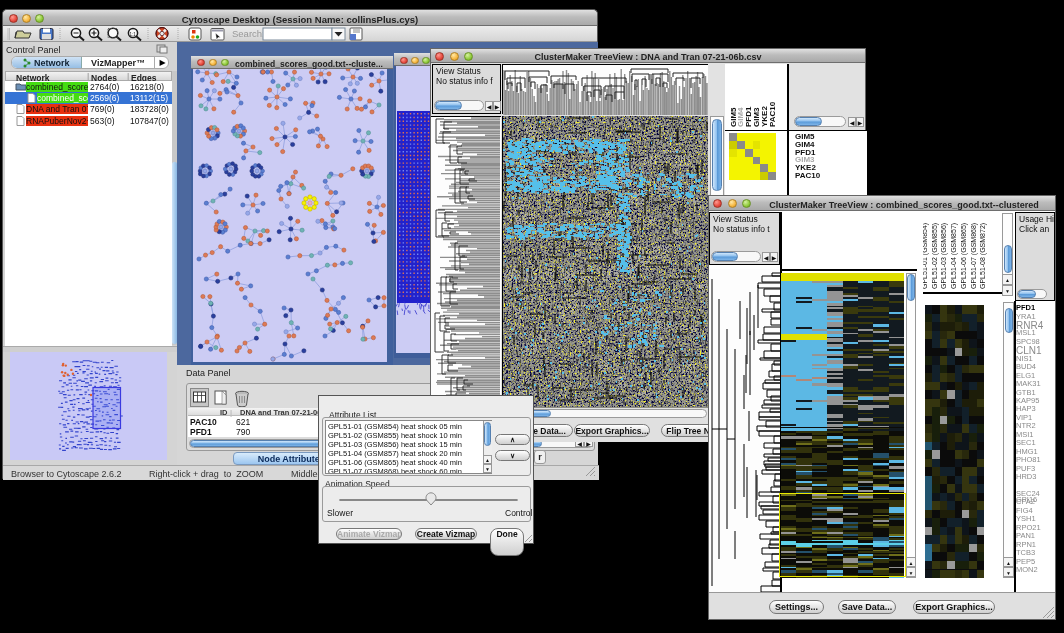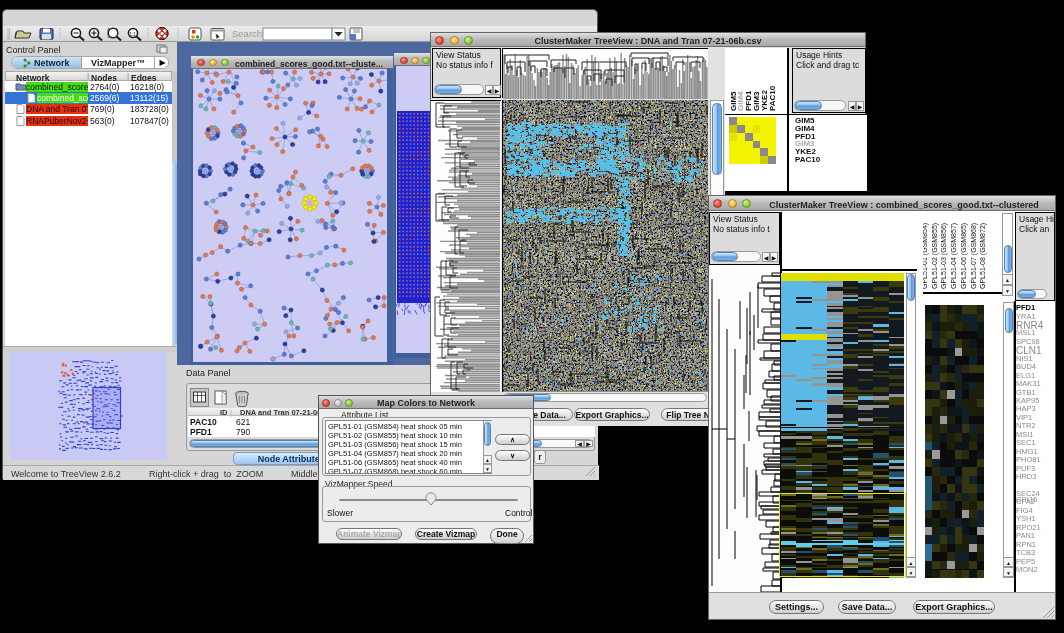--- a/index.html
+++ b/index.html
@@ -16,20 +16,26 @@
 .sb-thumb{position:absolute;border-radius:5px;background:linear-gradient(#cfe6fb,#8fc0ee 45%,#5a9ad8 55%,#7db4e8);border:0.5px solid #5580b0}
 .sb-vtrack{position:absolute;background:#fdfdfd;border:1px solid #999}
 .sb-vthumb{position:absolute;border-radius:4.5px;background:linear-gradient(90deg,#cfe6fb,#8fc0ee 45%,#5a9ad8 55%,#7db4e8);border:0.5px solid #5580b0}
 .arr{position:absolute;background:#f4f4f4;border:1px solid #999;color:#111;text-align:center}
 .pillbtn{position:absolute;background:linear-gradient(#ffffff,#e8e8e8 45%,#cfcfcf);border:1px solid #777;border-radius:8px;
  text-align:center;color:#111;font-weight:bold;white-space:nowrap;overflow:hidden}
 .gbox{position:absolute;border:1px solid #9a9a9a;border-radius:3px}
 .glabel{position:absolute;font-size:8.5px;color:#222;background:transparent}
 </style></head><body>
 <div class="abs" style="left:2px;top:9px;width:596px;height:470px;background:#d6d6d6;border-radius:5px 5px 0 0;border:1px solid #555;border-bottom:1px solid #333">
+    <div class="abs tbar" style="left:0;top:0;width:100%;height:16px;border-radius:5px 5px 0 0">
+      <div class="tl r" style="left:6px;top:4px;width:9px;height:9px"></div>
+      <div class="tl y" style="left:19px;top:4px;width:9px;height:9px"></div>
+      <div class="tl g" style="left:32px;top:4px;width:9px;height:9px"></div>
+      <div class="ttext" style="top:3.5px;font-size:9.5px">Cytoscape Desktop (Session Name: collinsPlus.cys)</div>
+    </div>
     <div class="abs" style="left:0;top:16px;width:100%;height:16px;background:linear-gradient(#ececec,#d5d5d5);border-bottom:1px solid #9a9a9a">
       <svg width="596" height="16" style="position:absolute;left:0;top:0">
 <path d="M5 2v12M6.5 2v12" stroke="#bbb" stroke-width="1"></path>
 <path d="M57 2v12M145 2v12M175 2v12" stroke="#aaa" stroke-dasharray="1,1"></path>
 <g stroke="#333" fill="#cdcd9a">
           <path d="M12 12 L14 5 L20 5 L21 7 L28 7 L26 12 Z"></path>
           <path d="M12 12 L13 6" fill="none"></path>
         </g>
 <g>
           <rect x="37" y="2.5" width="13" height="11" rx="1.5" fill="#4a78c8" stroke="#223"></rect>
@@ -586,29 +592,29 @@
         </div>
         <div class="sb-track" style="left:2px;top:55px;width:404px;height:8.5px"></div>
         <div class="abs" style="left:3px;top:55.5px;width:352px;height:7.5px;border-radius:4px;background:linear-gradient(#cfe6fb,#8fc0ee 45%,#5a9ad8 55%,#7db4e8);border:0.5px solid #5580b0"></div>
         <div class="arr" style="left:388px;top:56px;width:9px;height:7px;font-size:6px;line-height:7px">◀</div>
         <div class="arr" style="left:397px;top:56px;width:9px;height:7px;font-size:6px;line-height:7px">▶</div>
       </div>
       <div class="abs" style="left:56px;top:86.5px;width:150px;height:13.5px;background:linear-gradient(#d8ebfb,#9cc6f0);border:1px solid #7a9ac0;border-radius:4px;font-size:9px;font-weight:bold;color:#0a2a5a;text-align:center;line-height:12px">Node Attribute Browser</div>
       <div class="abs" style="left:357px;top:85px;width:12px;height:14px;background:#f0f0f0;border:1px solid #999;border-radius:3px;font-size:9px;font-weight:bold;color:#222;text-align:center;line-height:13px">r</div>
     </div>
     <div class="abs" style="left:0;top:455px;width:596px;height:15px;background:#d8d8d8;border-top:1px solid #a8a8a8;font-size:9px;color:#333">
-      <span class="abs" style="left:8px;top:3px">Welcome to TreeView 2.6.2</span>
+      <span class="abs" style="left:8px;top:3px">Browser to Cytoscape 2.6.2</span>
       <span class="abs" style="left:146px;top:3px">Right-click + drag&nbsp; to&nbsp; ZOOM</span>
       <span class="abs" style="left:288px;top:3px">Middle-</span>
     </div>
     <svg class="abs" style="right:1px;bottom:1px" width="12" height="12">
       <path d="M11 2 L2 11M11 6 L6 11M11 10 L10 11" stroke="#999" stroke-width="1"></path>
     </svg>
   </div>
-<div class="abs" style="left:430px;top:32px;width:436px;height:394px;background:#e2e2e2;border:1px solid #666">
+<div class="abs" style="left:430px;top:48px;width:436px;height:394px;background:#e2e2e2;border:1px solid #666">
     <div class="abs tbar" style="left:0;top:0;width:100%;height:14px">
       <div class="tl r" style="left:4px;top:2.5px;width:9px;height:9px"></div>
       <div class="tl y" style="left:19px;top:2.5px;width:9px;height:9px"></div>
       <div class="tl g" style="left:33px;top:2.5px;width:9px;height:9px"></div>
       <div class="ttext" style="top:2.5px;font-size:9px">ClusterMaker TreeView : DNA and Tran 07-21-06b.csv</div>
     </div>
     <div class="abs statusbox" style="left:1px;top:15px;width:69px;height:50px">View Status<br>No status info f</div>
     <div class="sb-track" style="left:3px;top:51px;width:50px;height:11px"></div>
     <div class="sb-thumb" style="left:4px;top:52px;width:27px;height:9px"></div>
     <div class="arr" style="left:54px;top:52px;width:8px;height:10px;font-size:6px;line-height:10px">◀</div>
@@ -662,21 +668,20 @@
     <div class="arr" style="left:280px;top:348px;width:12px;height:9px;font-size:5px;line-height:9px">▼</div>
     <div class="abs" style="left:294px;top:15px;width:62px;height:66px;background:#fff"></div>
     <svg class="abs" style="left:294px;top:15px" width="62" height="66">
       <text transform="rotate(-90 10.5 63)" x="10.5" y="63" font-size="8" font-weight="bold" fill="#111" font-family="Liberation Sans">GIM5</text>
       <text transform="rotate(-90 18.3 63)" x="18.3" y="63" font-size="8" font-weight="bold" fill="#aaa" font-family="Liberation Sans">GIM4</text>
       <text transform="rotate(-90 26.1 63)" x="26.1" y="63" font-size="8" font-weight="bold" fill="#111" font-family="Liberation Sans">PFD1</text>
       <text transform="rotate(-90 33.9 63)" x="33.9" y="63" font-size="8" font-weight="bold" fill="#111" font-family="Liberation Sans">GIM3</text>
       <text transform="rotate(-90 41.7 63)" x="41.7" y="63" font-size="8" font-weight="bold" fill="#111" font-family="Liberation Sans">YKE2</text>
       <text transform="rotate(-90 49.5 63)" x="49.5" y="63" font-size="8" font-weight="bold" fill="#111" font-family="Liberation Sans">PAC10</text>
     </svg>
-    <div class="abs statusbox" style="left:361px;top:15px;width:74px;height:65px">Usage Hints<br>Click and drag tc</div>
     <div class="sb-track" style="left:363px;top:67px;width:52px;height:11px"></div>
     <div class="sb-thumb" style="left:364px;top:68px;width:27px;height:9px"></div>
     <div class="arr" style="left:417px;top:68px;width:8px;height:10px;font-size:6px;line-height:10px">◀</div>
     <div class="arr" style="left:425px;top:68px;width:8px;height:10px;font-size:6px;line-height:10px">▶</div>
     <div class="abs" style="left:294px;top:81px;width:142px;height:77px;background:#fff;border-top:1px solid #000"></div>
     <div class="abs" style="left:298px;top:84px;width:47px;height:47px">
       <svg width="47" height="47" shape-rendering="crispEdges" style="position:absolute;left:0;top:0">
         <rect x="0.0" y="0.0" width="7.8" height="7.8" fill="#8a8a8a"></rect>
         <rect x="7.8" y="0.0" width="7.8" height="7.8" fill="#f4f400"></rect>
         <rect x="15.7" y="0.0" width="7.8" height="7.8" fill="#f4f400"></rect>
@@ -1128,41 +1133,35 @@
     <div class="abs" style="left:307px;top:368.9px;font-size:7.5px;color:#8a8a8a;font-weight:normal">MON2</div>
     <div class="abs" style="left:0;top:396px;width:346px;height:27px;background:#e0e0e0;border-top:1px solid #999"></div>
     <div class="pillbtn" style="left:60px;top:404px;width:55px;height:14px;font-size:9px;line-height:13px">Settings...</div>
     <div class="pillbtn" style="left:129px;top:404px;width:58px;height:14px;font-size:9px;line-height:13px">Save Data...</div>
     <div class="pillbtn" style="left:204px;top:404px;width:82px;height:14px;font-size:9px;line-height:13px">Export Graphics...</div>
     <svg class="abs" style="right:0;bottom:0" width="14" height="14">
       <path d="M13 2 L2 13M13 6 L6 13M13 10 L10 13" stroke="#999" stroke-width="1"></path>
     </svg>
   </div>
 <div class="abs" style="left:318px;top:395px;width:216px;height:149px;background:#ececec;border:1px solid #555">
-    <div class="abs tbar" style="left:0;top:0;width:100%;height:13px">
-      <div class="tl r" style="left:3px;top:2.5px;width:8px;height:8px"></div>
-      <div class="tl n" style="left:14.5px;top:2.5px;width:8px;height:8px"></div>
-      <div class="tl g" style="left:26px;top:2.5px;width:8px;height:8px"></div>
-      <div class="ttext" style="top:2px;font-size:9px">Map Colors to Network</div>
-    </div>
-    <div class="glabel" style="left:22px;top:14px">Attribute List</div>
+    <div class="glabel" style="left:10px;top:14px">Attribute List</div>
     <div class="gbox" style="left:3px;top:21px;width:209px;height:59px"></div>
     <div class="abs" style="left:6px;top:24px;width:167px;height:54px;background:#fff;border:1px solid #888;font-size:7.5px;color:#111;line-height:9.1px;padding:1px 0 0 2px;overflow:hidden">GPL51-01 (GSM854) heat shock 05 min<br>GPL51-02 (GSM855) heat shock 10 min<br>GPL51-03 (GSM856) heat shock 15 min<br>GPL51-04 (GSM857) heat shock 20 min<br>GPL51-06 (GSM865) heat shock 40 min<br>GPL51-07 (GSM868) heat shock 60 min</div>
     <div class="abs" style="left:164px;top:25px;width:8.5px;height:52px;background:#eee;border-left:1px solid #999"></div>
     <div class="sb-vthumb" style="left:164.5px;top:26px;width:7.5px;height:24px"></div>
     <div class="arr" style="left:164px;top:59px;width:9px;height:9px;font-size:5px;line-height:9px">▲</div>
     <div class="arr" style="left:164px;top:68px;width:9px;height:9px;font-size:5px;line-height:9px">▼</div>
     <div class="pillbtn" style="left:176px;top:38px;width:35px;height:11px;font-size:7px;line-height:10px">∧</div>
     <div class="pillbtn" style="left:176px;top:54px;width:35px;height:11px;font-size:7px;line-height:10px">∨</div>
-    <div class="glabel" style="left:6px;top:83px">VizMapper Speed</div>
+    <div class="glabel" style="left:6px;top:83px">Animation Speed</div>
     <div class="gbox" style="left:3px;top:90px;width:209px;height:36px"></div>
     <div class="abs" style="left:20px;top:102.5px;width:179px;height:2.5px;background:#aaa;border:0.5px solid #888;border-radius:2px"></div>
     <svg class="abs" style="left:106px;top:96px" width="12" height="14">
       <path d="M6 13 L1.5 8 A5 5 0 1 1 10.5 8 Z" fill="#e8e8e8" stroke="#888"></path>
     </svg>
     <div class="abs" style="left:8px;top:112px;font-size:8.5px;color:#111">Slower</div>
     <div class="abs" style="left:186px;top:112px;font-size:8.5px;color:#111">Control</div>
     <div class="pillbtn" style="left:17px;top:132px;width:66px;height:12px;font-size:8.5px;line-height:11px;color:#aaa">Animate Vizmap</div>
     <div class="pillbtn" style="left:96px;top:132px;width:62px;height:12px;font-size:8.5px;line-height:11px">Create Vizmap</div>
-    <div class="pillbtn" style="left:171px;top:132px;width:34px;height:16px;font-size:8.5px;line-height:11px">Done</div>
+    <div class="pillbtn" style="left:171px;top:132px;width:34px;height:28px;font-size:8.5px;line-height:11px">Done</div>
     <svg class="abs" style="right:0;bottom:0" width="10" height="10">
       <path d="M9 2 L2 9M9 6 L6 9" stroke="#999" stroke-width="1"></path>
     </svg>
   </div>
 </body></html>

